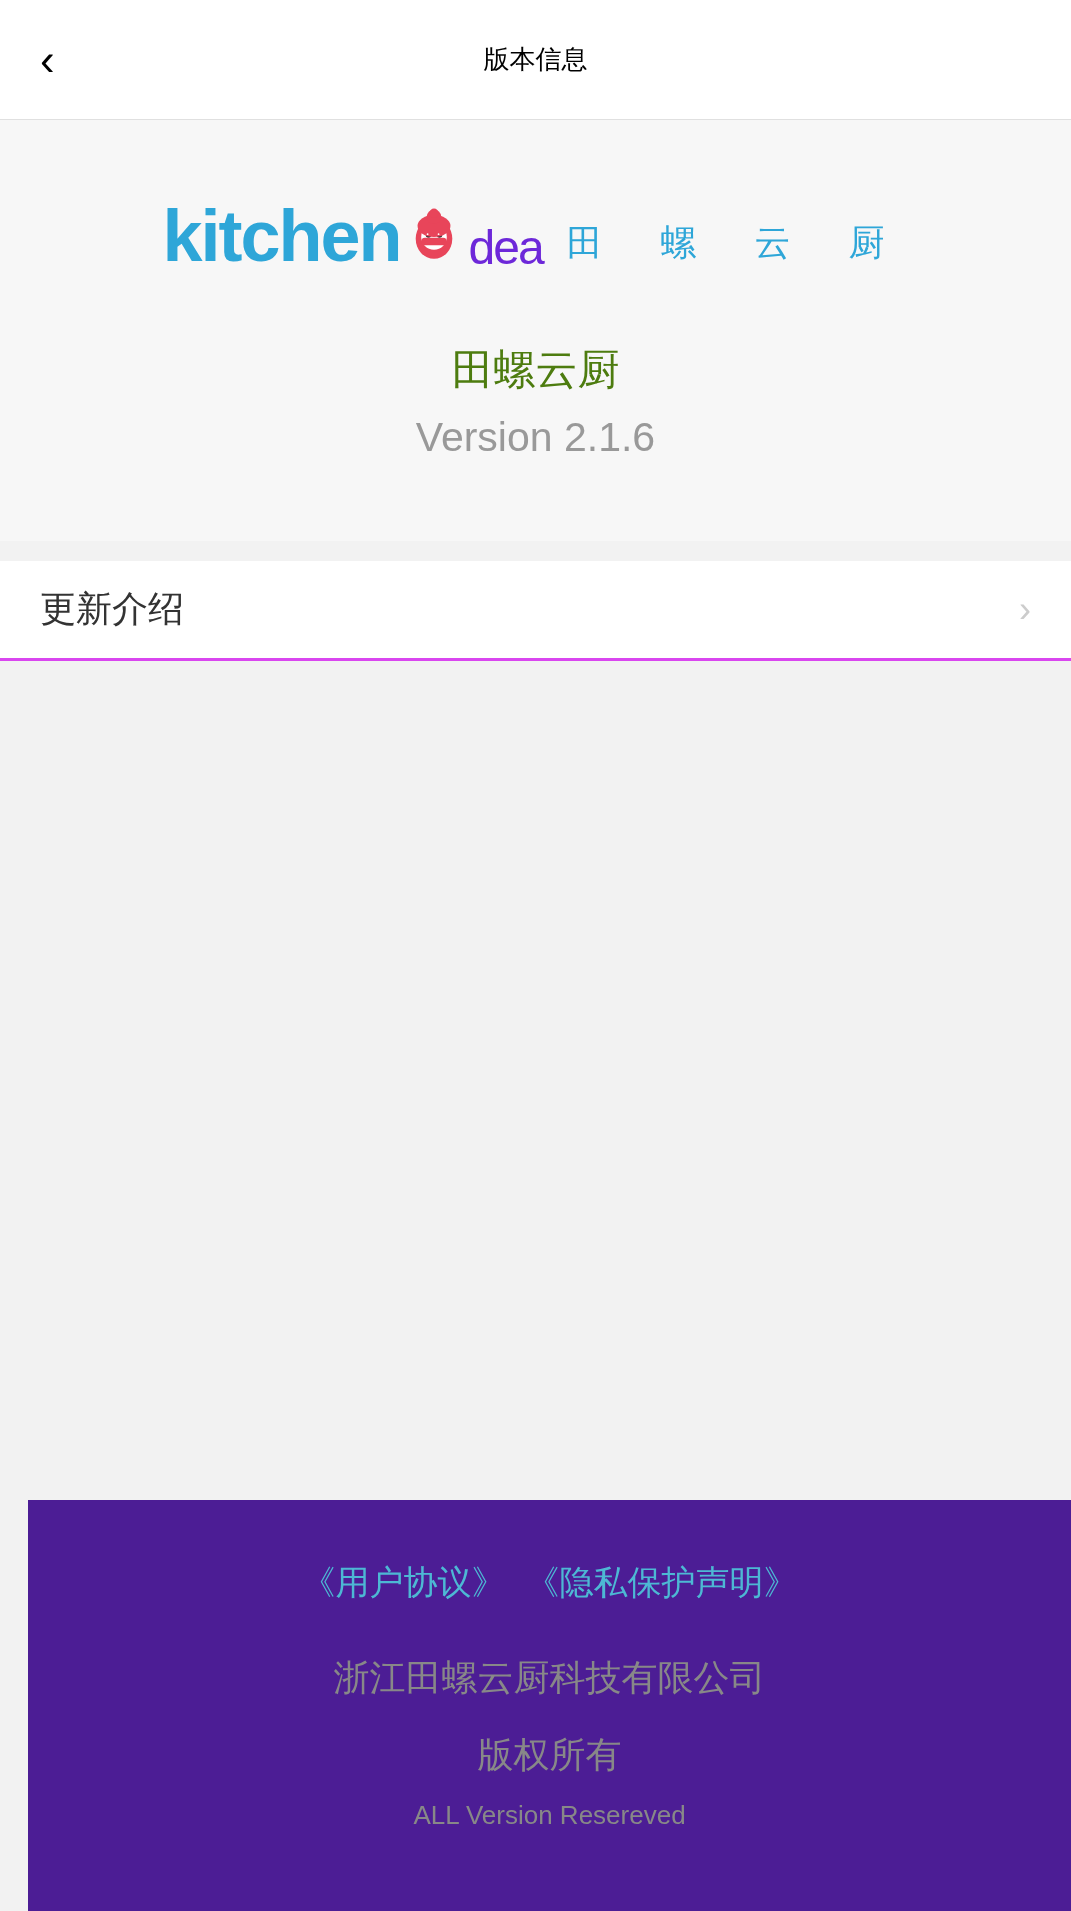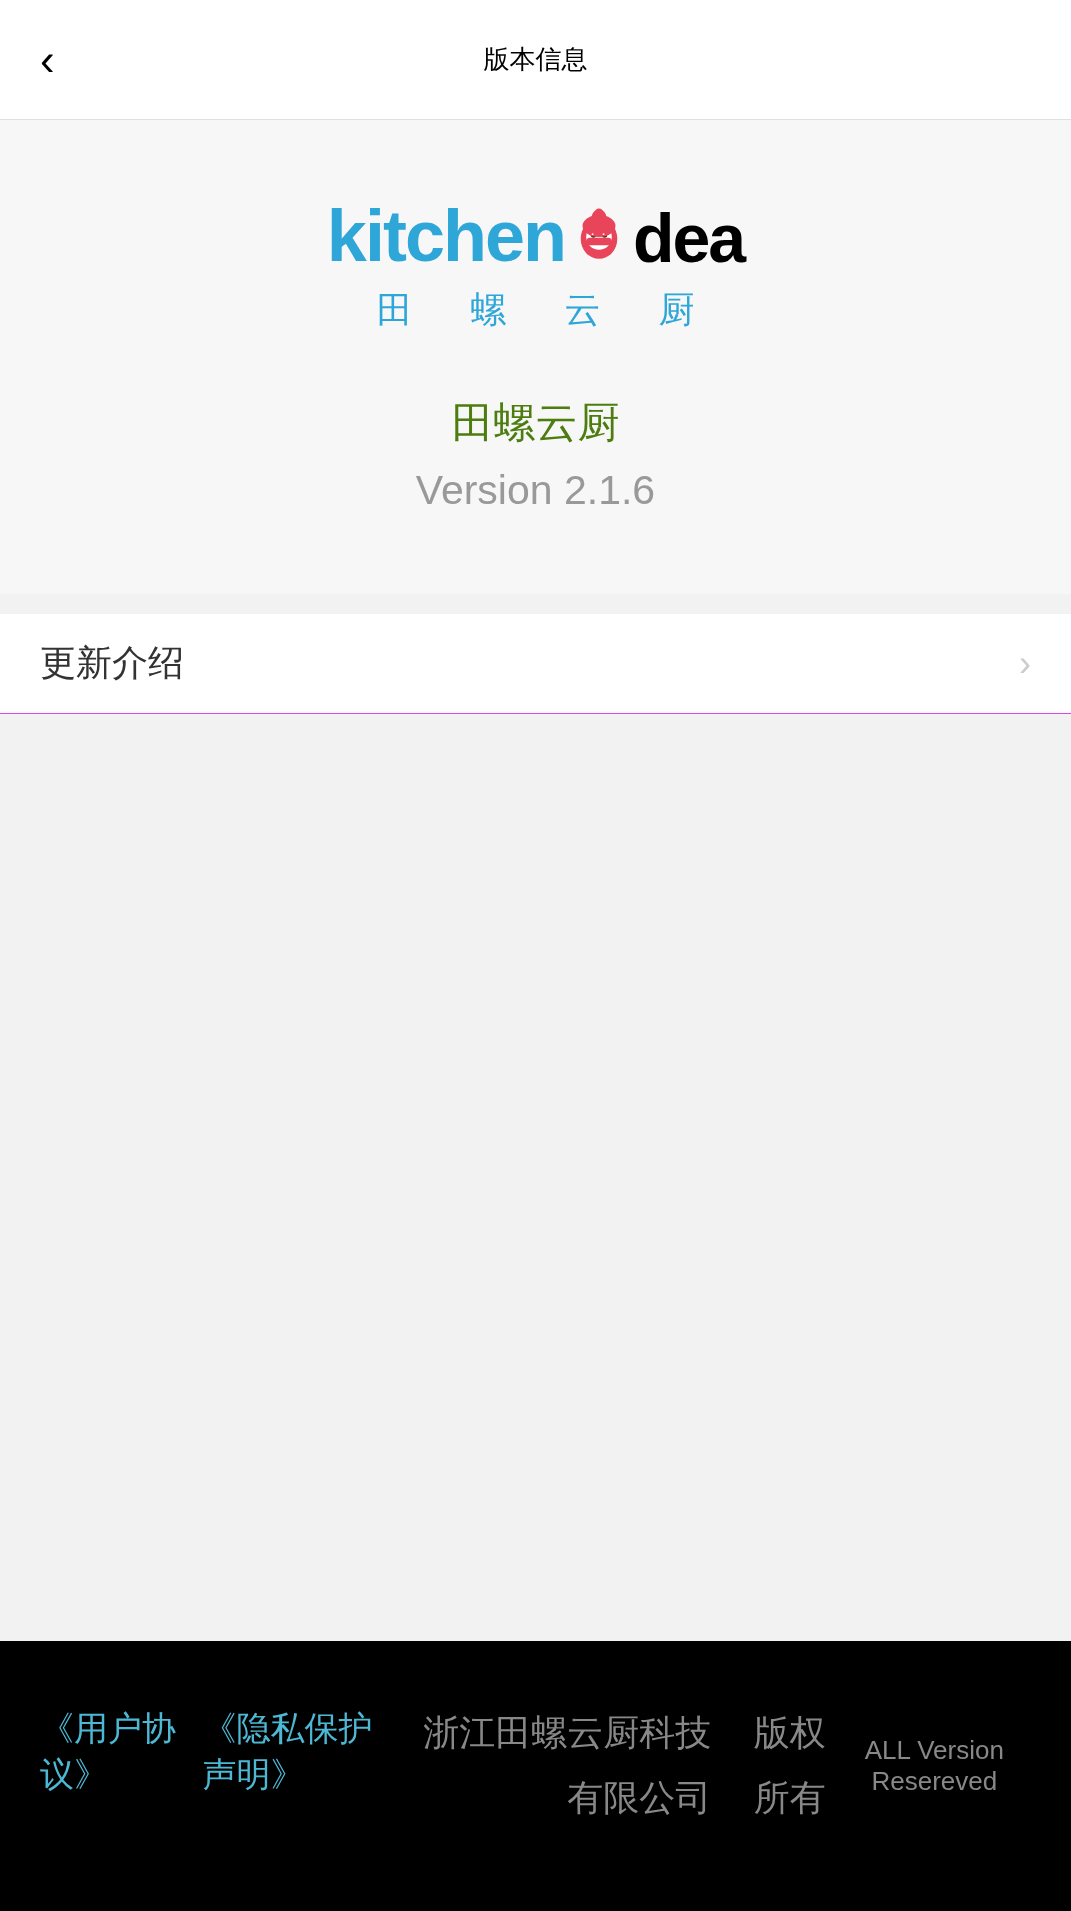--- a/index.html
+++ b/index.html
@@ -49,21 +49,20 @@
     .logo-section {
       background: #f7f7f7;
       padding: 80px 40px 80px 40px;
       display: flex;
       flex-direction: column;
       align-items: center;
     }
 
     .logo-container {
       display: flex;
-      flex-direction: column;
       align-items: center;
       margin-bottom: 60px;
     }
 
     
     .logo-graphic {
       display: flex;
       align-items: flex-end;
       gap: 0;
       margin-bottom: 10px;
@@ -78,23 +77,23 @@
     }
 
     .logo-ninja {
       width: 64px;
       height: 64px;
       margin: 0 2px;
       margin-bottom: 4px;
     }
 
     .logo-text-dea {
-      font-size: 68px;
-      font-weight: 700;
-      color: #000000;
+      font-size: 48px;
+      font-weight: 400;
+      color: #6d28d9;
       letter-spacing: -2px;
       line-height: 1;
     }
 
     .logo-subtitle {
       font-size: 36px;
       color: #2ea6d8;
       letter-spacing: 24px;
       margin-top: 4px;
       padding-left: 24px;
@@ -122,42 +121,43 @@
     .list-section {
       background: #ffffff;
     }
 
     .list-item {
       display: flex;
       align-items: center;
       justify-content: space-between;
       padding: 0 40px;
       height: 100px;
-      border-bottom: 1px solid #d946ef;
+      border-bottom: 3px solid #d946ef;
       cursor: pointer;
     }
 
     .list-item-label {
       font-size: 36px;
       color: #333;
     }
 
     .chevron-right {
       font-size: 36px;
       color: #ccc;
     }
 
     
     .footer {
-      background: #000000;
+      background: #4c1d95;
       padding: 60px 40px 80px 40px;
       display: flex;
-      flex-direction: row;
+      flex-direction: column;
       align-items: center;
       gap: 12px;
+      margin-left: 28px;
     }
 
     .footer-links {
       display: flex;
       gap: 20px;
       margin-bottom: 28px;
     }
 
     .footer-link {
       font-size: 34px;

